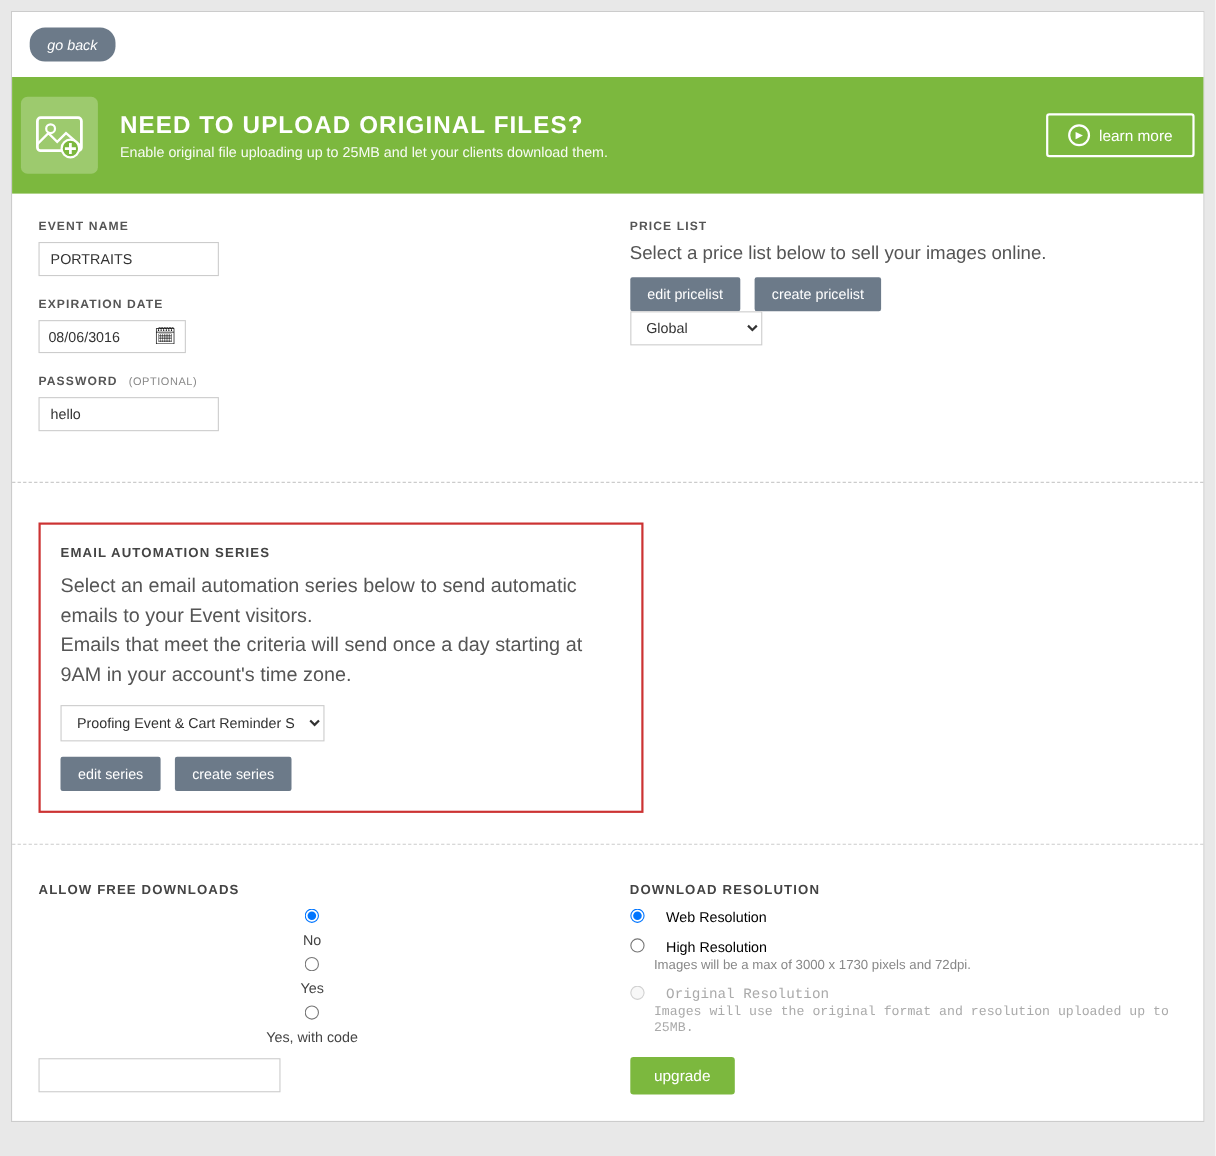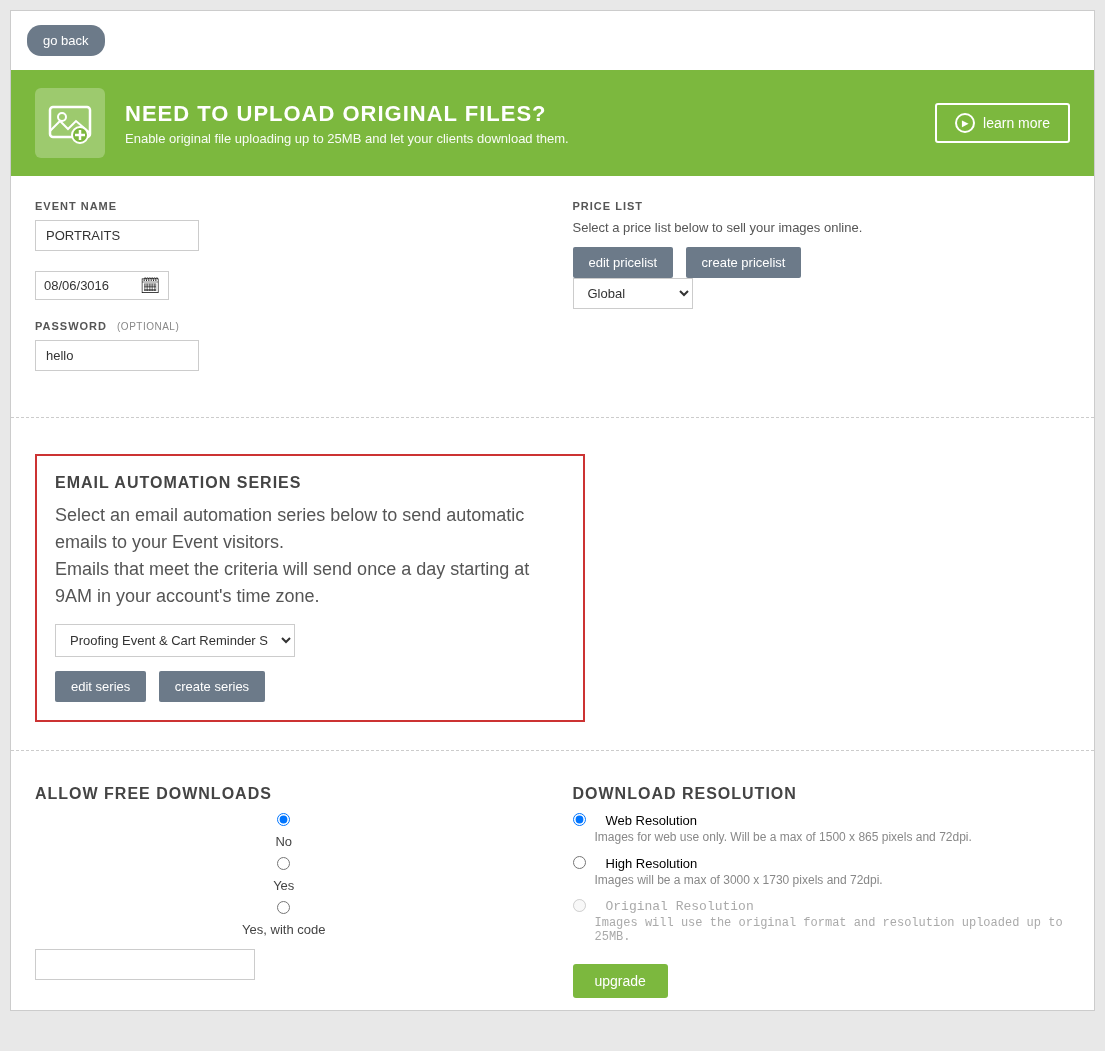--- a/index.html
+++ b/index.html
@@ -23,26 +23,27 @@
       background: #fff;
     }
     .go-back-btn {
       background: #6c7a89;
       color: #fff;
       border: none;
       padding: 8px 16px;
       font-size: 13px;
       cursor: pointer;
       border-radius: 14px;
+      font-style: italic;
     }
     .green-banner {
       background: #7cb83e;
       display: flex;
       align-items: center;
-      padding: 18px 24px;
+      padding: 18px 8px;
       margin: 0;
       min-height: 90px;
     }
     .banner-icon {
       width: 70px;
       height: 70px;
       background: rgba(255,255,255,0.25);
       border-radius: 6px;
       display: flex;
       align-items: center;
@@ -141,21 +142,21 @@
       font-size: 16px;
       cursor: pointer;
     }
     .field-group { margin-bottom: 20px; }
     .divider {
       border: none;
       border-top: 1px dashed #ccc;
       margin: 10px 0 18px 0;
     }
     .price-list-subtitle {
-      font-size: 13px;
+      font-size: 17px;
       color: #555;
       margin-bottom: 12px;
     }
     .select-input {
       border: 1px solid #ccc;
       padding: 6px 10px;
       font-size: 13px;
       color: #333;
       background: #fff;
       cursor: pointer;
@@ -171,21 +172,21 @@
       border-radius: 2px;
       margin-right: 8px;
     }
     .email-automation-box {
       border: 2px solid #cc3333;
       padding: 18px;
       margin: 0 0 0 0;
       max-width: 550px;
     }
     .section-title {
-      font-size: 16px;
+      font-size: 12px;
       font-weight: bold;
       letter-spacing: 1px;
       color: #444;
       text-transform: uppercase;
       margin-bottom: 10px;
     }
     .section-description {
       font-size: 18px;
       color: #555;
       line-height: 1.5;
@@ -232,21 +233,21 @@
       border: none;
       padding: 9px 22px;
       font-size: 14px;
       cursor: pointer;
       border-radius: 3px;
       margin-top: 8px;
     }
     .bottom-two-col {
       display: flex;
       gap: 40px;
-      padding: 16px 24px 12px 24px;
+      padding: 16px 24px 24px 24px;
     }
     .grayed { color: #aaa; font-family: Liberation Mono, monospace; }
     .select-wrapper {
       display: inline-flex;
       align-items: center;
       border: 1px solid #ccc;
       padding: 0;
       background: #fff;
       margin-bottom: 14px;
     }
@@ -294,20 +295,21 @@
   <div class="main-content">
     <div class="two-col">
 
       <div class="left-col">
         <div class="field-group">
           <div class="field-label">EVENT NAME</div>
           <input class="text-input" type="text" value="PORTRAITS" style="">
         </div>
 
         <div class="field-group">
+          <div class="field-label">EXPIRATION DATE</div>
           <div class="date-input-wrapper">
             <input class="date-input" type="text" value="08/06/3016" style="">
             <span class="calendar-icon">🗓</span>
           </div>
         </div>
 
         <div class="field-group">
           <div class="field-label">
             <span>PASSWORD</span>
             <span class="field-label-optional">(OPTIONAL)</span>
@@ -384,21 +386,20 @@
     </div>
 
     <div class="right-col">
       <div class="section-title">DOWNLOAD RESOLUTION</div>
 
       <div class="resolution-option">
         <label class="resolution-label">
           <input type="radio" name="resolution" checked="" style="">
           <span>Web Resolution</span>
         </label>
-        <div class="resolution-sublabel">Images for web use only. Will be a max of 1500 x 865 pixels and 72dpi.</div>
       </div>
 
       <div class="resolution-option">
         <label class="resolution-label">
           <input type="radio" name="resolution" style="">
           <span>High Resolution</span>
         </label>
         <div class="resolution-sublabel">Images will be a max of 3000 x 1730 pixels and 72dpi.</div>
       </div>
 

